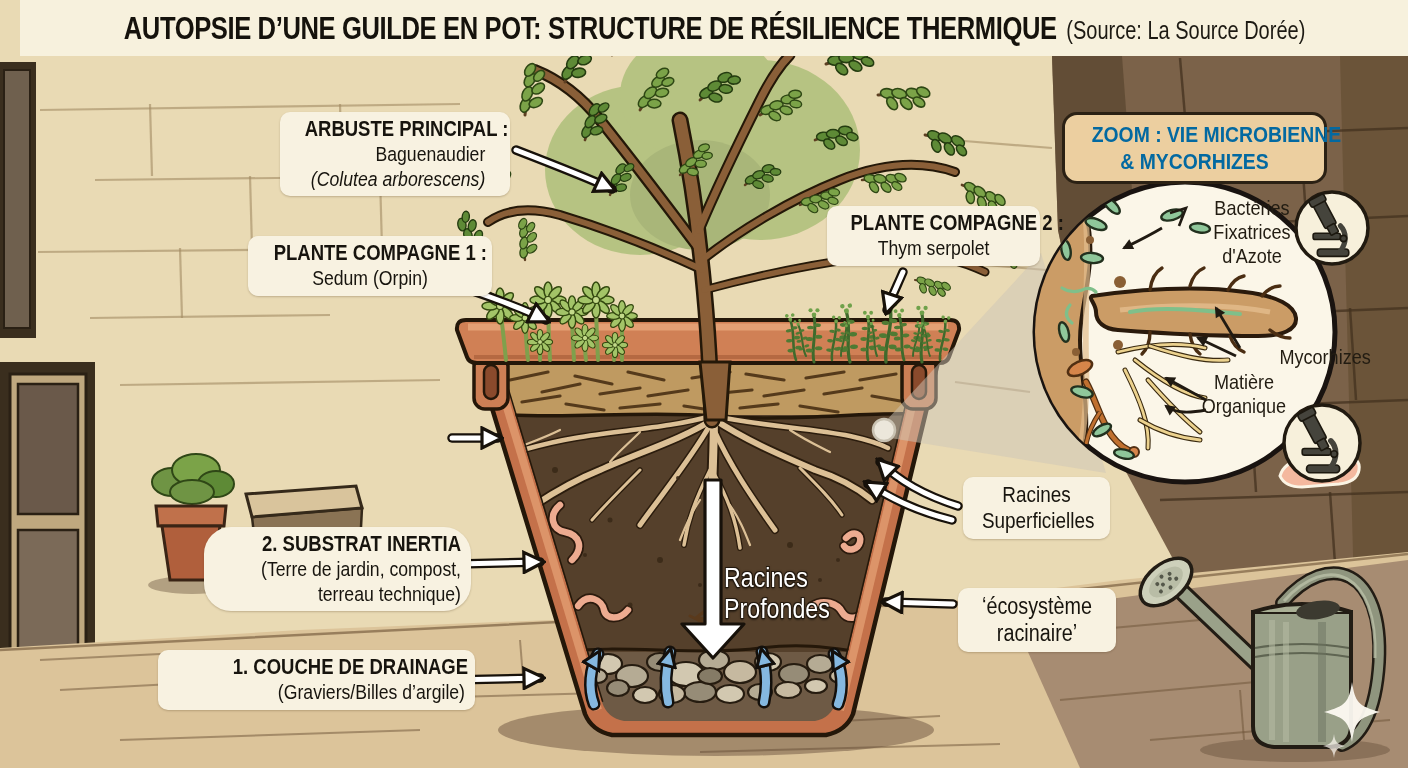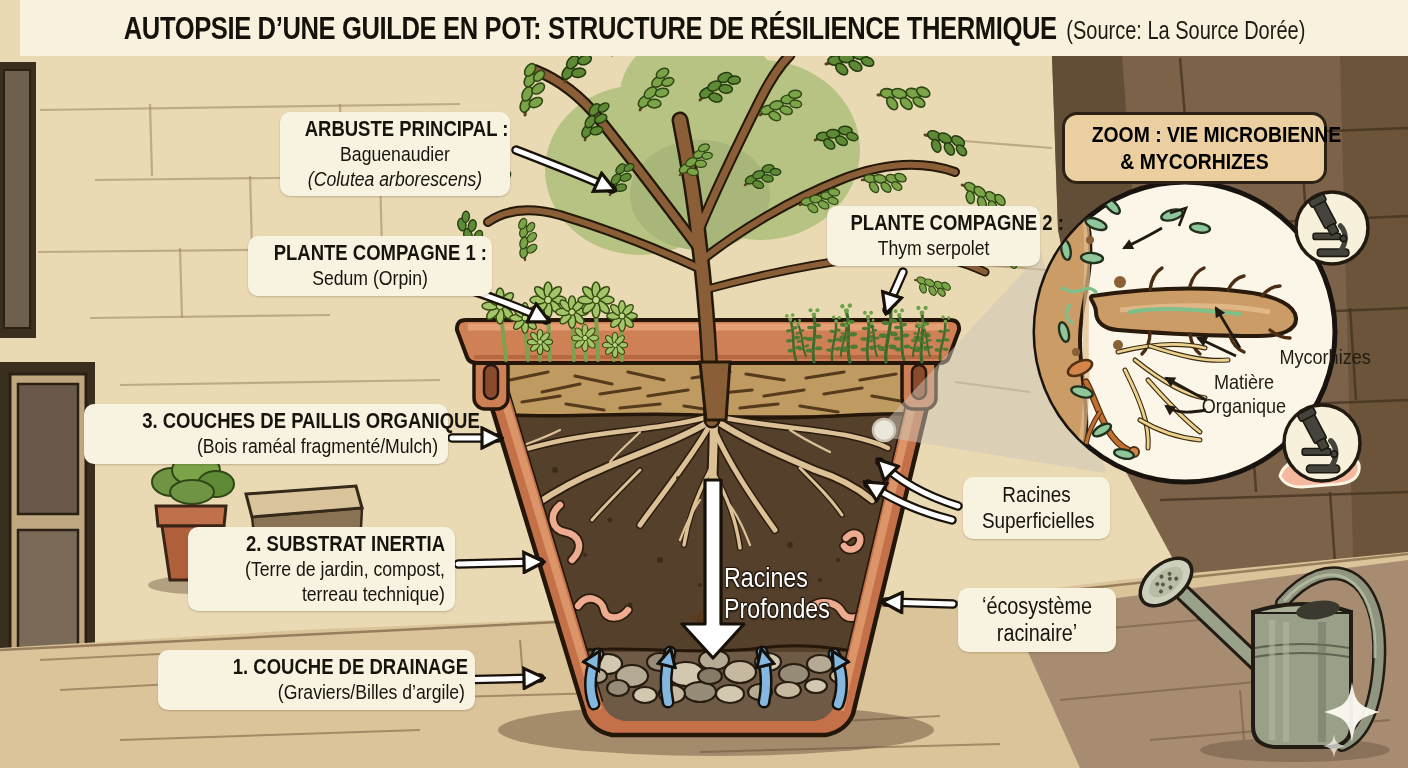--- a/index.html
+++ b/index.html
@@ -17,21 +17,21 @@
         text-align:center;padding:5px 10px;line-height:1.18;box-shadow:0 1px 2px rgba(70,50,25,.25);}
   .cond{display:block;transform:scaleX(.86);transform-origin:center;}
   .cond-r{display:block;transform:scaleX(.86);transform-origin:right center;}
   .lt{font-weight:bold;font-size:21.5px;display:block;white-space:nowrap;}
   .ls{font-size:20.5px;display:block;white-space:nowrap;}
   .it{font-style:italic;}
   .ralign{text-align:right;}
   .flabel{position:absolute;z-index:5;color:#221c12;font-size:21px;line-height:1.14;text-align:center;}
   .flabel .cond{transform-origin:center;}
   .zoomhdr{position:absolute;z-index:5;background:#eccfa0;border:3px solid #2b2114;border-radius:15px;
-           color:#000000;text-align:center;font-weight:bold;font-size:22.5px;line-height:1.2;padding:6px 10px;}
+           color:#0369a1;text-align:center;font-weight:bold;font-size:22.5px;line-height:1.2;padding:6px 10px;}
   .whitelbl{position:absolute;z-index:5;color:#ffffff;font-size:27px;line-height:1.15;
             text-shadow:0 0 3px #241a10,1px 1px 0 #241a10,-1px 1px 0 #241a10,1px -1px 0 #241a10,-1px -1px 0 #241a10,0 2px 2px rgba(0,0,0,.5);}
   
   .aw-o{fill:none;stroke:#17110a;stroke-width:9.5;stroke-linecap:round;}
   .aw-i{fill:none;stroke:#ffffff;stroke-width:5;stroke-linecap:round;marker-end:url(#mW);}
   .ba-o{fill:none;stroke:#14100c;stroke-width:13;stroke-linecap:round;}
   .ba-i{fill:none;stroke:#85b8e0;stroke-width:8;stroke-linecap:round;marker-end:url(#mB);}
   .thin-arr{fill:none;stroke:#201a12;stroke-width:2.8;marker-end:url(#mK);}
   .st{stroke:#a28a62;stroke-width:2.2;opacity:.6;}
   .rst{stroke:#43321f;stroke-width:2.5;opacity:.75;}
@@ -610,21 +610,21 @@
   </g>
 </svg>
 
 <div class="titlebar">
   <div class="titlewrap">
     <span class="title-main">AUTOPSIE D’UNE GUILDE EN POT: STRUCTURE DE RÉSILIENCE THERMIQUE</span>
     <span class="title-src">(Source: La Source Dorée)</span>
   </div>
 </div>
 
-<div class="lbox" style="left:280px;top:112px;width:210px;">
+<div class="lbox" style="left:280px;top:112px;width:210px;text-align:right;">
   <span class="cond">
     <span class="lt">ARBUSTE PRINCIPAL :</span>
     <span class="ls">Baguenaudier</span>
     <span class="ls it">(Colutea arborescens)</span>
   </span>
 </div>
 
 <div class="lbox" style="left:248px;top:236px;width:224px;">
   <span class="cond">
     <span class="lt">PLANTE COMPAGNE 1 :</span>
@@ -632,28 +632,22 @@
   </span>
 </div>
 
 <div class="lbox" style="left:827px;top:206px;width:193px;">
   <span class="cond">
     <span class="lt">PLANTE COMPAGNE 2 :</span>
     <span class="ls">Thym serpolet</span>
   </span>
 </div>
 
-<div class="lbox ralign" style="left:84px;top:404px;width:344px;">
-  <span class="cond-r">
-    <span class="lt">3. COUCHES DE PAILLIS ORGANIQUE</span>
-    <span class="ls">(Bois raméal fragmenté/Mulch)</span>
-  </span>
-</div>
-
-<div class="lbox ralign" style="left:188px;top:527px;width:247px;">
+
+<div class="lbox ralign" style="left:204px;top:527px;width:247px;border-radius:27px;">
   <span class="cond-r">
     <span class="lt">2. SUBSTRAT INERTIA</span>
     <span class="ls">(Terre de jardin, compost,</span>
     <span class="ls">terreau technique)</span>
   </span>
 </div>
 
 <div class="lbox ralign" style="left:158px;top:650px;width:270px;padding-left:37px;">
   <span class="cond-r">
     <span class="lt">1. COUCHE DE DRAINAGE</span>
@@ -682,20 +676,27 @@
   </span>
 </div>
 
 <div class="zoomhdr" style="left:1062px;top:112px;width:239px;">
   <span class="cond">
     <span style="display:block;white-space:nowrap;">ZOOM : VIE MICROBIENNE</span>
     <span style="display:block;white-space:nowrap;">&amp; MYCORHIZES</span>
   </span>
 </div>
 
+<div class="flabel" style="left:1192px;top:196px;width:120px;">
+  <span class="cond">
+    <span style="display:block;">Bactéries</span>
+    <span style="display:block;">Fixatrices</span>
+    <span style="display:block;">d'Azote</span>
+  </span>
+</div>
 
 <div class="flabel" style="left:1240px;top:345px;margin-left:32px;">
   <span class="cond" style="white-space:nowrap;">Mycorhizes</span>
 </div>
 
 <div class="flabel" style="left:1192px;top:370px;width:104px;">
   <span class="cond">
     <span style="display:block;">Matière</span>
     <span style="display:block;">Organique</span>
   </span>

